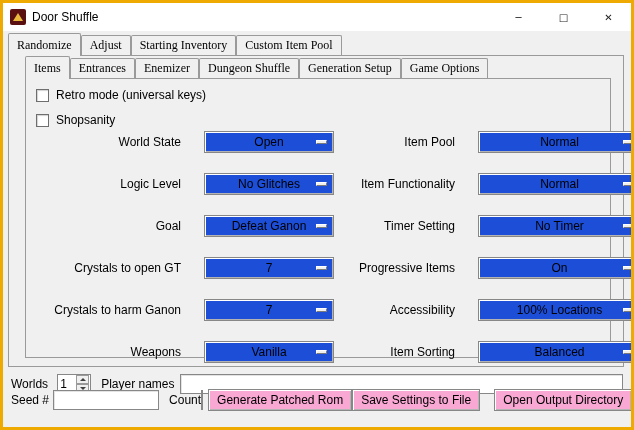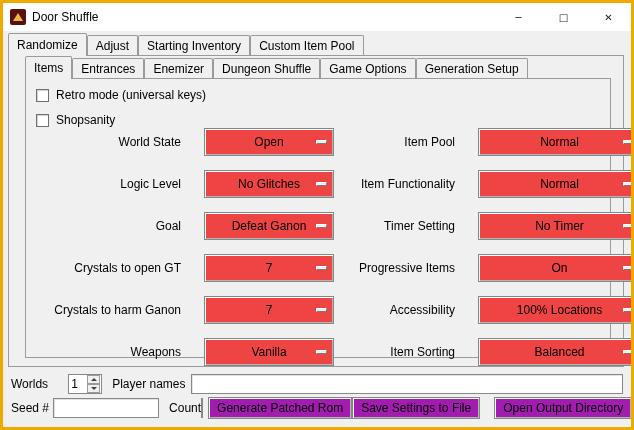--- a/index.html
+++ b/index.html
@@ -32,21 +32,21 @@
   .win-btn {
     width: 45px; height: 28px; display: flex; align-items: center; justify-content: center;
     color: #222; background: transparent; border: 0; font-size: 10px; cursor: default;
     font-family: "DejaVu Sans", sans-serif;
   }
 
   
   .client { position: relative; flex: 1; background: #f0f0f0; }
 
   
-  .tabs { position: absolute; display: flex; align-items: flex-end; z-index: 5; }
+  .tabs { position: absolute; display: flex; align-items: flex-end; z-index: 5; font-family: Liberation Serif, serif; }
   .main-tabs { left: 5px; top: 2px; height: 23px; }
   .tab {
     height: 20px; margin-bottom: 1px; padding: 0 8px;
     display: flex; align-items: center;
     background: #f0f0f0;
     border: 1px solid #9a9a9a; border-bottom: none;
     border-radius: 2px 2px 0 0;
     white-space: nowrap; cursor: default;
   }
   .tab.selected { height: 23px; margin-bottom: 0; background: #f0f0f0; }
@@ -70,37 +70,37 @@
     position: absolute; left: 6px; top: 52px;
     display: grid;
     grid-template-columns: 152px 130px 104px 163px;
     grid-auto-rows: 22px;
     column-gap: 5px; row-gap: 8px;
     align-items: center;
     gap: 20px;
   }
   .opt-label { text-align: right; padding-right: 3px; white-space: nowrap; }
   .dd {
-    position: relative; height: 28px;
+    position: relative; height: 22px;
     display: flex; align-items: center; justify-content: center;
-    background: #ef4444;
+    background: #1d4ed8;
     border: 1px solid #878787;
     box-shadow: inset 1px 1px 0 #ffffff, inset -1px -1px 0 #b4b4b4;
     cursor: default; white-space: nowrap;
   }
   .dd-ind {
     position: absolute; right: 6px; top: 50%; transform: translateY(-50%);
     width: 11px; height: 4px; background: #f0f0f0;
     border: 1px solid; border-color: #ffffff #7a7a7a #7a7a7a #ffffff;
   }
 
   
   .footer-row { position: absolute; left: 8px; right: 8px; display: flex; align-items: center; }
   .footer-row1 { top: 343px; height: 20px; }
-  .footer-row2 { top: 366px; height: 22px; }
+  .footer-row2 { top: 358px; height: 22px; }
   .f-label { white-space: nowrap; }
 
   .entry {
     height: 20px; background: #fff;
     border: 1px solid #878787;
     box-shadow: inset 1px 1px 0 #e3e3e3;
     font: 12px "Liberation Sans", sans-serif;
     padding: 0 3px; outline: none;
   }
   .spin {
@@ -114,21 +114,21 @@
   .spin-arrows { width: 13px; display: flex; flex-direction: column; flex: none; }
   .spin-btn {
     flex: 1; background: #f0f0f0; border: 1px solid #9a9a9a;
     display: flex; align-items: center; justify-content: center; padding: 0; cursor: default;
   }
   .tri-up { width: 0; height: 0; border-left: 3px solid transparent; border-right: 3px solid transparent; border-bottom: 3px solid #404040; }
   .tri-down { width: 0; height: 0; border-left: 3px solid transparent; border-right: 3px solid transparent; border-top: 3px solid #404040; }
 
   .btn {
     height: 22px; padding: 0 8px;
-    background: #a21caf; border: 1px solid #878787;
+    background: #f9a8d4; border: 1px solid #878787;
     box-shadow: inset 1px 1px 0 #ffffff, inset -1px -1px 0 #b4b4b4;
     font: 12px "Liberation Sans", sans-serif;
     white-space: nowrap; cursor: default;
   }
 </style>
 </head>
 <body>
 
 <div class="window">
 
@@ -240,24 +240,24 @@
         <div class="tab">
             <span>Entrances</span>
           </div>
         <div class="tab">
             <span>Enemizer</span>
           </div>
         <div class="tab">
             <span>Dungeon Shuffle</span>
           </div>
         <div class="tab">
+            <span>Generation Setup</span>
+          </div>
+        <div class="tab">
             <span>Game Options</span>
-          </div>
-        <div class="tab">
-            <span>Generation Setup</span>
           </div>
       </div>
 
     </div>
 
     <div class="tabs main-tabs">
       <div class="tab selected">
           <span>Randomize</span>
         </div>
       <div class="tab">
@@ -265,21 +265,21 @@
         </div>
       <div class="tab">
           <span>Starting Inventory</span>
         </div>
       <div class="tab">
           <span>Custom Item Pool</span>
         </div>
     </div>
 
     <div class="footer-row footer-row1">
-      <span class="f-label" style="margin-right:20px">Worlds</span>
+      <span class="f-label" style="margin-right:9px">Worlds</span>
       <div class="spin">
         <input value="1" style="">
         <span class="spin-arrows">
           <button class="spin-btn">
               <span class="tri-up"></span>
             </button>
           <button class="spin-btn">
               <span class="tri-down"></span>
             </button>
         </span>

